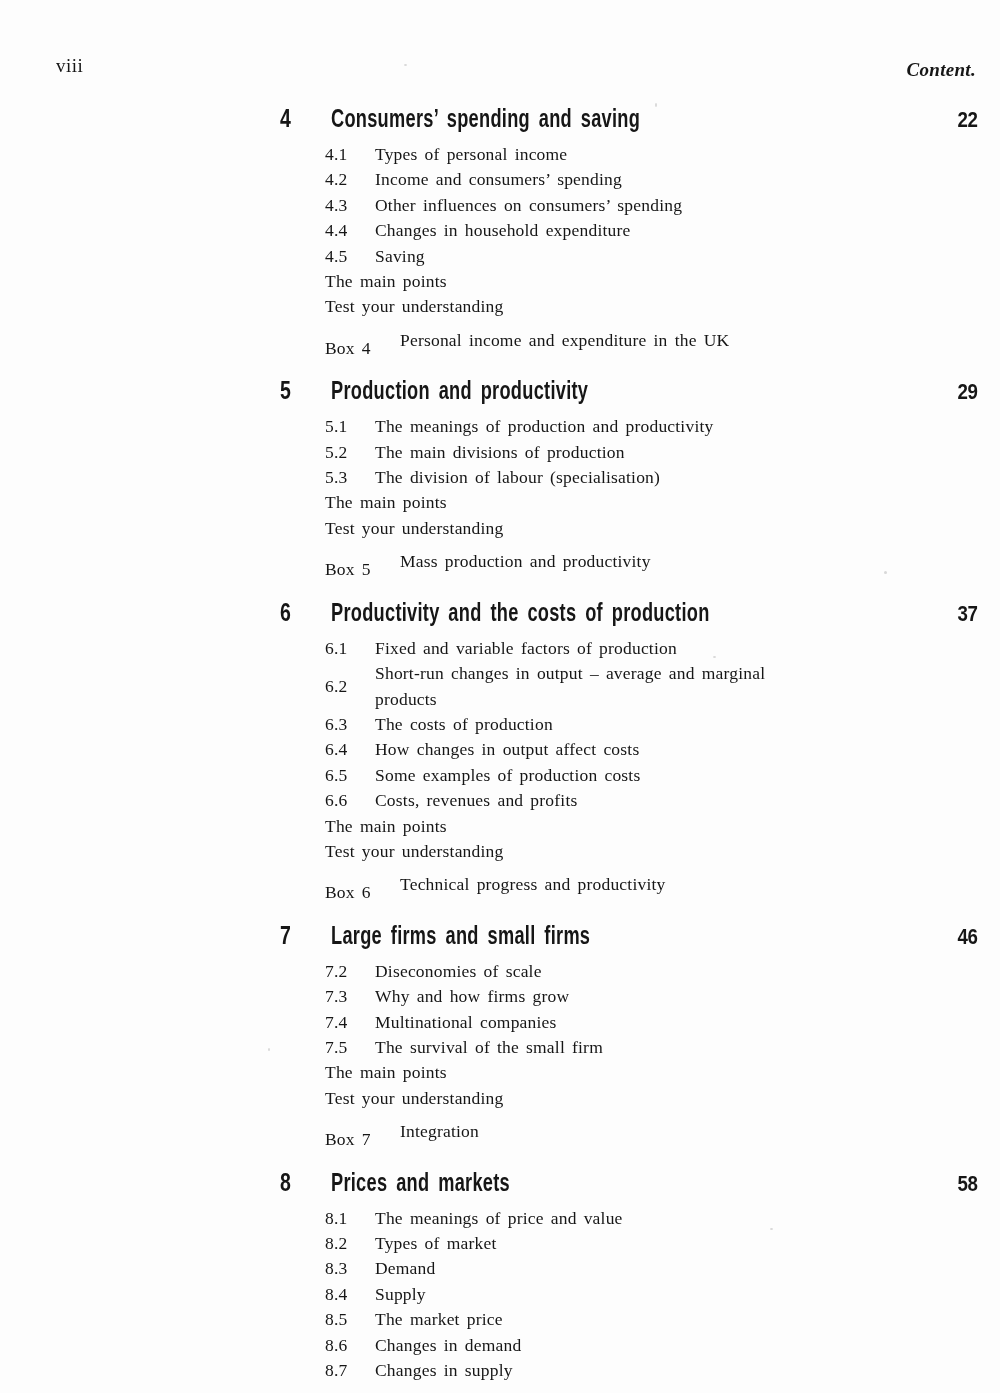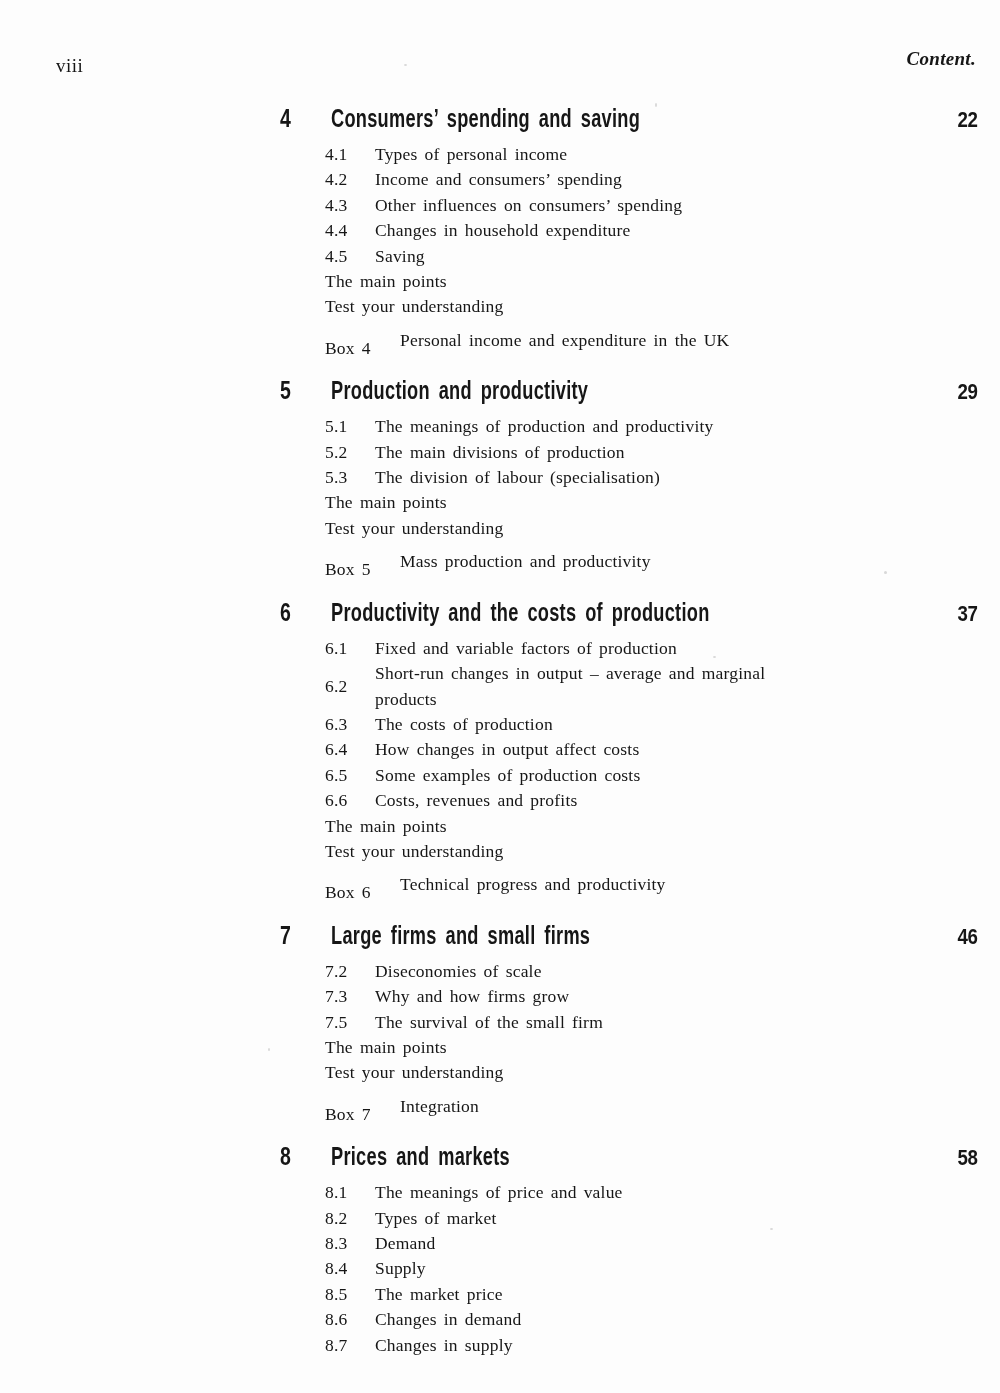--- a/index.html
+++ b/index.html
@@ -8,21 +8,21 @@
     background:#fdfdfd;color:#161616;
     font-family:"Liberation Serif",serif;
     overflow:hidden;
   }
   .page{position:absolute;inset:0;overflow:hidden;}
   .folio{
     position:absolute;left:56px;top:55px;
     font-size:19px;letter-spacing:.5px;font-weight:500;
   }
   .running-head{
-    position:absolute;right:24px;top:48px;
+    position:absolute;right:24px;top:59px;
     font-size:19px;font-style:italic;font-weight:bold;letter-spacing:.3px;
   }
   .toc{position:absolute;left:280px;right:23px;top:103px;}
   .chapter{margin-bottom:14px;}
   .chapter-heading{
     display:flex;align-items:baseline;line-height:30px;
     font-family:"Liberation Sans",sans-serif;font-weight:bold;
   }
   .ch-num{
     flex:none;width:51px;font-size:26px;display:inline-block;
@@ -167,20 +167,24 @@
         <div class="entries">
           <div class="row">
             <span class="sec-num">7.2</span>
             <div class="sec-title">Diseconomies of scale</div>
           </div>
           <div class="row">
             <span class="sec-num">7.3</span>
             <div class="sec-title">Why and how firms grow</div>
           </div>
           <div class="row">
+            <span class="sec-num">7.4</span>
+            <div class="sec-title">Multinational companies</div>
+          </div>
+          <div class="row">
             <span class="sec-num">7.5</span>
             <div class="sec-title">The survival of the small firm</div>
           </div>
           <div class="row plain">The main points</div>
           <div class="row plain">Test your understanding</div>
           <div class="row">
             <span class="box-label">Box 7</span>
             <div class="box-title">Integration</div>
           </div>
         </div>

